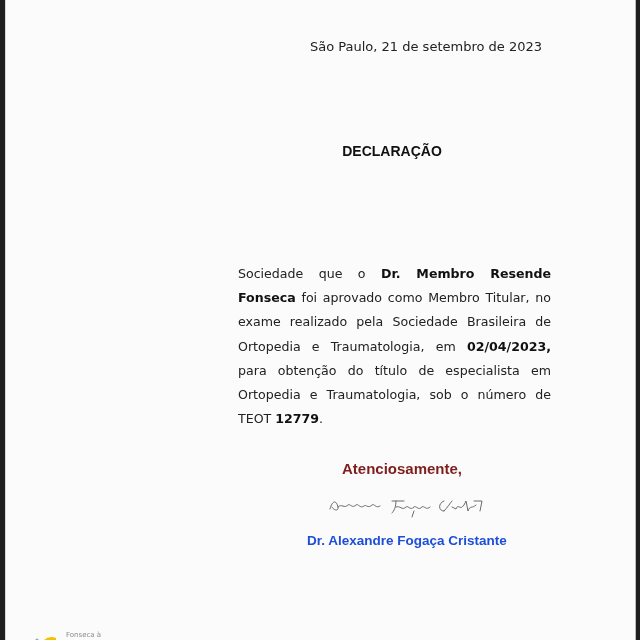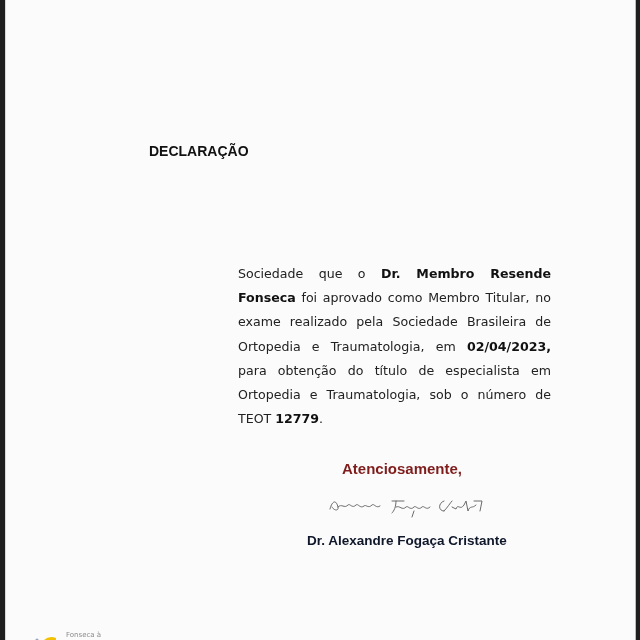--- a/index.html
+++ b/index.html
@@ -14,21 +14,21 @@
       position: absolute; left: 5px; top: 0; width: 629px; height: 640px;
       background: #fbfbfb;
       border-left: 1px solid #d9d9d9;
       border-right: 1px solid #bdbdbd;
     }
     .date {
       position: absolute; top: 39px; right: 93px;
       font-size: 13px; letter-spacing: 0px; color: #222;
     }
     .title {
-      position: absolute; top: 143px; left: 0; width: 100%; text-align: left;
+      position: absolute; top: 143px; left: 0; width: 100%; text-align: center;
       padding-left: 143px; box-sizing: border-box;
       font-family: "Liberation Sans", sans-serif;
       font-weight: bold; font-size: 14px; color: #111;
     }
     .body-text {
       position: absolute; top: 262px; left: 232px; width: 313px;
       font-size: 12.6px; line-height: 24.2px; text-align: justify;
       color: #222;
     }
     .body-text b { font-weight: bold; color: #111; }
@@ -36,39 +36,40 @@
       position: absolute; top: 460px; left: 336px;
       font-family: "Liberation Sans", sans-serif;
       font-weight: bold; font-size: 15px; color: #7f1d1d;
     }
     .signature {
       position: absolute; top: 493px; left: 320px; width: 160px; height: 26px;
     }
     .signer-name {
       position: absolute; top: 533px; left: 301px;
       font-family: "Liberation Sans", sans-serif;
-      font-weight: bold; font-size: 13.5px; color: #0f172a;
+      font-weight: bold; font-size: 13.5px; color: #1d4ed8;
     }
     .signer-role {
       position: absolute; top: 557px; left: 325px;
       font-family: "Liberation Sans", sans-serif;
       font-weight: bold; font-size: 13.5px; color: #111;
     }
     .footer-logo {
       position: absolute; top: 628px; left: 28px; height: 14px;
       display: flex; align-items: center; gap: 8px;
     }
     .logo-mark { width: 24px; height: 12px; position: relative; }
     .footer-text { font-size: 7px; color: #8a8a8a; }
   </style>
 </head>
 <body>
 
 <div class="page">
 
+  <div class="date">São Paulo, 21 de setembro de 2023</div>
 
   <div class="title">DECLARAÇÃO</div>
 
   <div class="body-text"><span>Sociedade que o </span><b>Dr. Membro Resende Fonseca</b><span> foi aprovado como Membro Titular, no exame realizado pela Sociedade Brasileira de Ortopedia e Traumatologia, em </span><b>02/04/2023,</b><span> para obtenção do título de especialista em Ortopedia e Traumatologia, sob o número de TEOT </span><b>12779</b><span>.</span></div>
 
   <div class="closing">Atenciosamente,</div>
 
   <div class="signature">
     <svg width="160" height="26" viewBox="0 0 160 26">
       <g fill="none" stroke="#6b6b6b" stroke-width="1" stroke-linecap="round">

